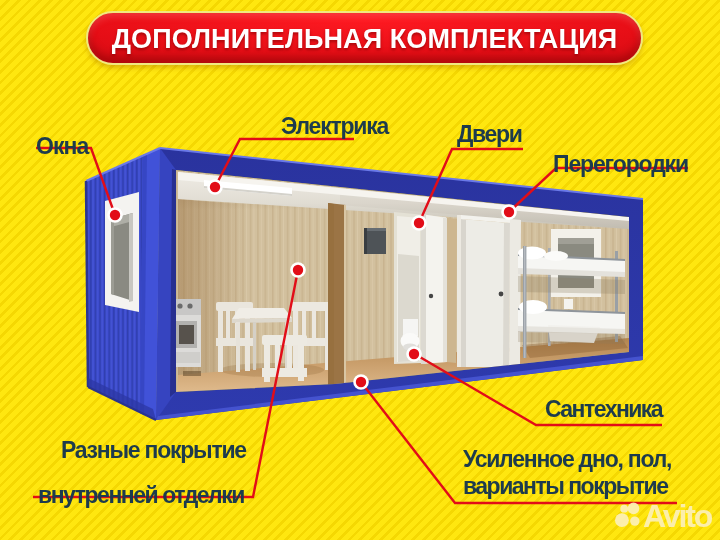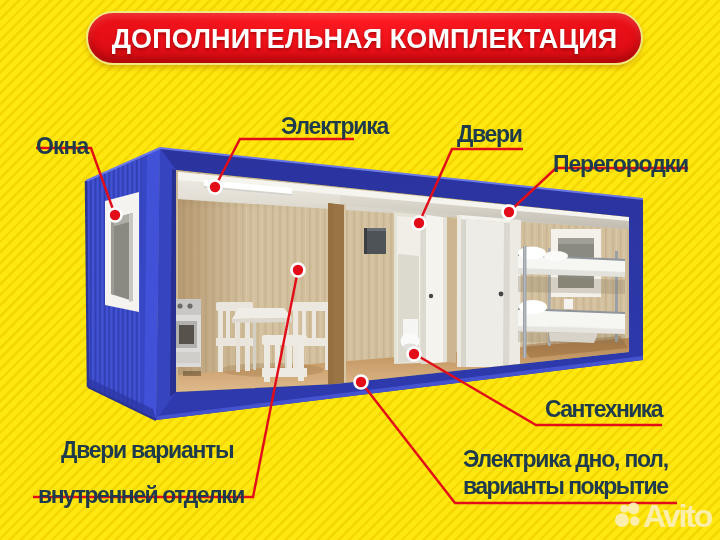--- a/index.html
+++ b/index.html
@@ -265,23 +265,23 @@
         <circle cx="361" cy="382" r="5.2" fill="#e20d18"></circle>
       </g>
 </g>
 </svg>
 
 <div class="lbl" style="left:36px;top:135px;letter-spacing:-0.9px;">Окна</div>
 <div class="lbl" style="left:245px;top:115px;letter-spacing:-1.24px;margin-left:36px;">Электрика</div>
 <div class="lbl" style="left:457px;top:123px;letter-spacing:-1.31px;">Двери</div>
 <div class="lbl" style="left:553px;top:153px;letter-spacing:-1.14px;">Перегородки</div>
 <div class="lbl" style="left:545px;top:398px;letter-spacing:-1.54px;">Сантехника</div>
-<div class="lbl" style="left:463px;top:448px;letter-spacing:-1.23px;">Электрика дно, пол,</div>
+<div class="lbl" style="left:463px;top:448px;letter-spacing:-1.23px;">Усиленное дно, пол,</div>
 <div class="lbl" style="left:463px;top:475px;letter-spacing:-1.51px;">варианты покрытие</div>
-<div class="lbl" style="left:61px;top:439px;letter-spacing:-1.25px;">Двери варианты</div>
+<div class="lbl" style="left:61px;top:439px;letter-spacing:-1.25px;">Разные покрытие</div>
 <div class="lbl" style="left:38px;top:484px;letter-spacing:-1.47px;">внутренней отделки</div>
 
 <svg width="120" height="44" style="position:absolute;left:608px;top:494px;" viewBox="0 0 120 44">
   <g fill="#fcf0b4" opacity="0.95">
     <circle cx="16.2" cy="14.7" r="3.9"></circle>
     <circle cx="25.5" cy="14.4" r="5.8"></circle>
     <circle cx="13.9" cy="26.2" r="6.9"></circle>
     <circle cx="26.8" cy="27.1" r="4.7"></circle>
     <text x="35" y="33" font-family="Liberation Sans, sans-serif" font-size="32" font-weight="bold" letter-spacing="-2.1">Avito</text>
   </g>

